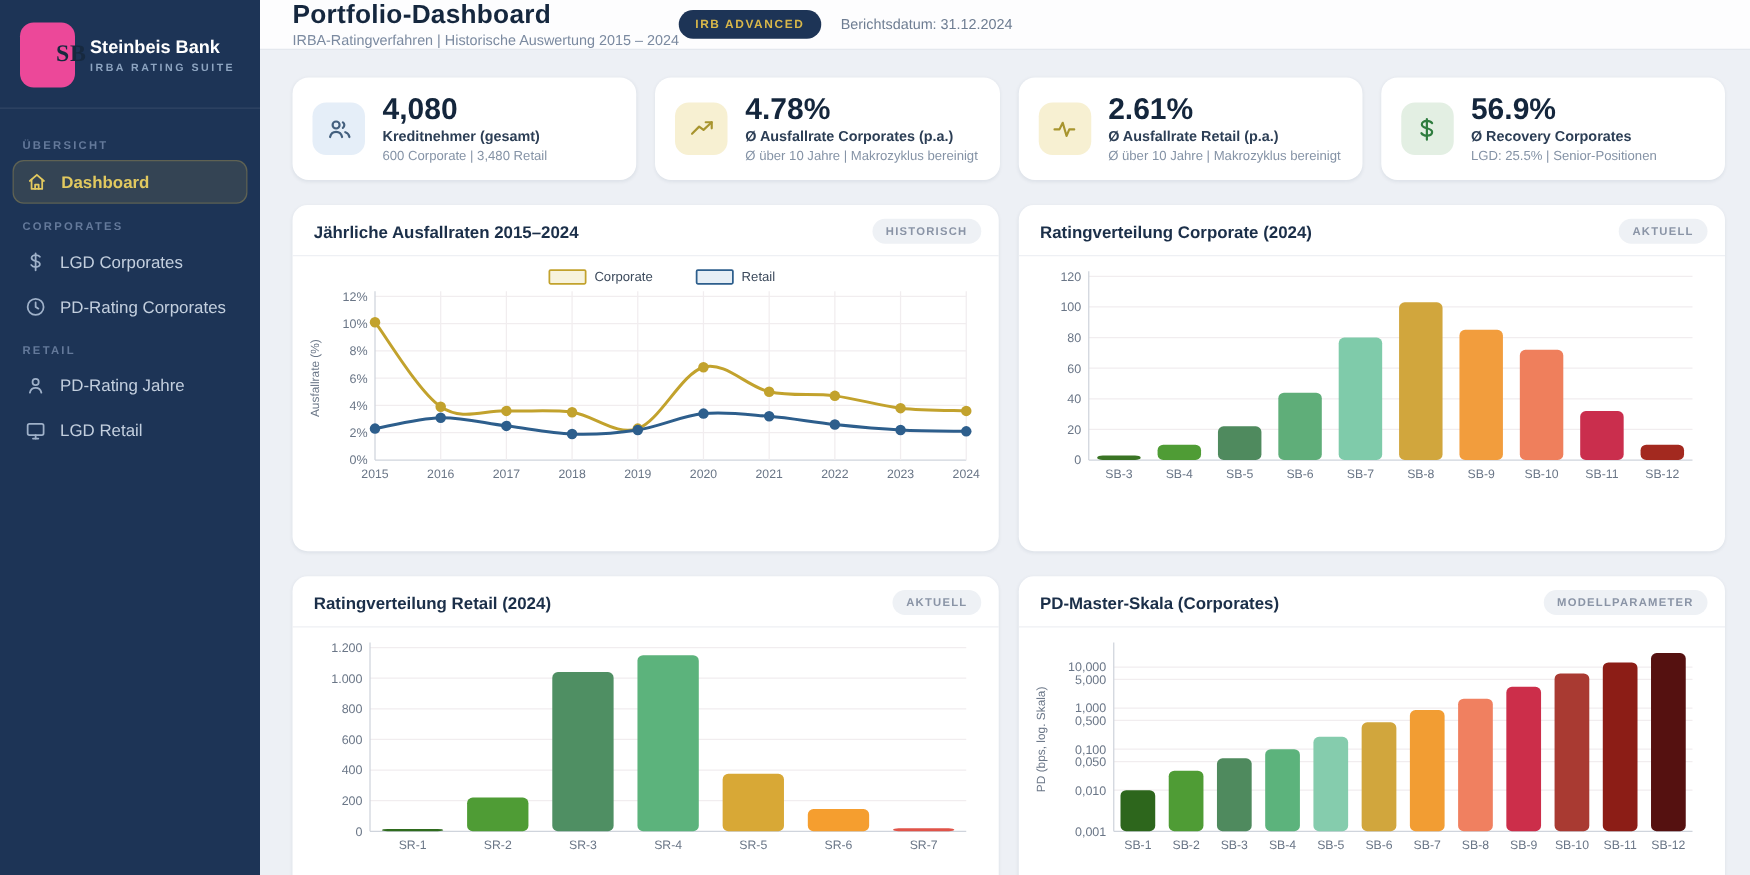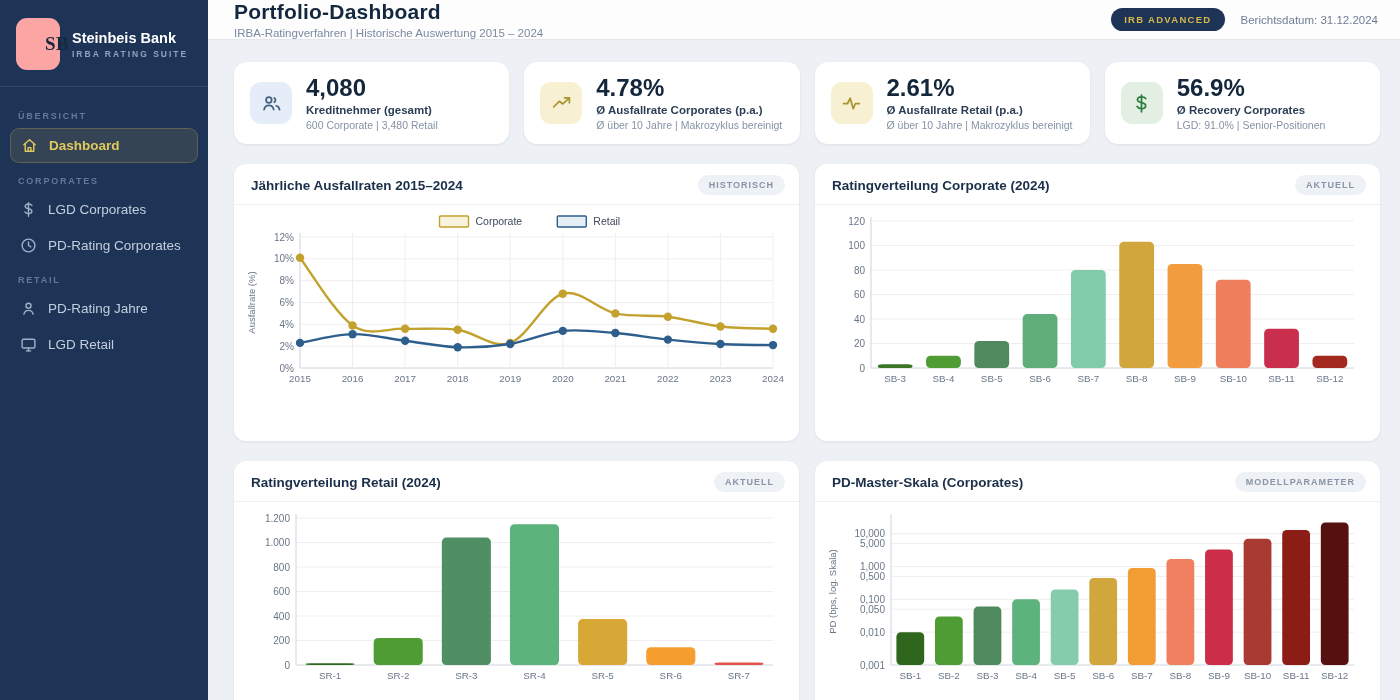--- a/index.html
+++ b/index.html
@@ -2,34 +2,34 @@
 <html><head>
 <meta charset="utf-8">
 <style>
   * { margin:0; padding:0; box-sizing:border-box; }
   html,body { width:1400px; height:700px; overflow:hidden; }
   body { font-family:"Liberation Sans", sans-serif; background:#edf0f5; display:flex; }
 
   
   .sidebar { width:208px; min-width:208px; height:700px; background:#1d3456; color:#c3cfde; display:flex; flex-direction:column; }
   .brand { display:flex; align-items:center; gap:12px; padding:18px 16px 16px 16px; border-bottom:1px solid rgba(255,255,255,.09); }
-  .logo { width:44px; height:52px; background:#fca5a5; border-radius:11px; display:flex; align-items:center; justify-content:center;
+  .logo { width:44px; height:52px; background:#ec4899; border-radius:11px; display:flex; align-items:center; justify-content:center;
           font-family:"Liberation Serif", serif; font-weight:bold; font-size:19px; color:#17293f; letter-spacing:.5px;padding-left:38px; }
   .brand-name { font-size:14.5px; font-weight:bold; color:#fff; margin-bottom:3px; }
   .brand-sub { font-size:8.5px; letter-spacing:2px; color:#8da4c0; font-weight:bold; }
   .nav { padding:14px 10px; }
   .nav-section { font-size:9px; letter-spacing:1.8px; color:#64799a; font-weight:bold; padding:10px 8px 7px 8px; }
   .nav-item { display:flex; align-items:center; gap:11px; padding:8px 10px; border-radius:9px; font-size:13.5px; color:#c3cfde; cursor:pointer; margin-bottom:3px; }
   .nav-item svg { width:17px; height:17px; stroke:#9fb1c9; stroke-width:2; fill:none; stroke-linecap:round; stroke-linejoin:round; flex:0 0 auto; }
   .nav-item.active { background:rgba(210,180,80,.13); border:1px solid rgba(210,180,80,.28); color:#e2c95f; font-weight:bold; }
   .nav-item.active svg { stroke:#e2c95f; }
 
   
   .main { flex:1; display:flex; flex-direction:column; }
-  .topbar { height:63px; background:#fdfdfe; border-bottom:1px solid #e4e8ee; display:flex; align-items:center; justify-content:space-between; padding:0 22px 0 26px; }
+  .topbar { height:63px; background:#fdfdfe; border-bottom:1px solid #e4e8ee; display:flex; align-items:center; padding:0 22px 0 26px; }
   .page-title { font-size:21px; font-weight:bold; color:#15273e; letter-spacing:.2px; }
   .page-sub { font-size:11.5px; color:#7b8aa0; margin-top:3px; }
   .topbar-right { display:flex; align-items:center; gap:16px; }
   .irb-badge { background:#1d3456; color:#d9b84a; font-size:9.5px; font-weight:bold; letter-spacing:1.3px; padding:6px 13px; border-radius:14px; }
   .report-date { font-size:11.5px; color:#6e7d92; }
 
   .content { flex:1; padding:22px 20px 14px 26px; display:flex; flex-direction:column; gap:20px; }
 
   
   .kpi-row { display:grid; grid-template-columns:repeat(4,1fr); gap:15px; }
@@ -161,21 +161,21 @@
       <div class="kpi-card">
         <div class="kpi-icon" style="background: rgb(227, 239, 227);">
           <svg viewBox="0 0 24 24" style="stroke: rgb(47, 125, 63);">
               <path d="M12 2.5v19"></path>
               <path d="M16.8 6.3c-.9-1.3-2.6-2-4.8-2-2.6 0-4.6 1.3-4.6 3.3 0 4.4 9.4 2.4 9.4 6.9 0 2-2 3.3-4.8 3.3-2.3 0-4.1-.9-5-2.4"></path>
             </svg>
         </div>
         <div>
           <div class="kpi-value">56.9%</div>
           <div class="kpi-label">Ø Recovery Corporates</div>
-          <div class="kpi-sub">LGD: 91.0% | Senior-Positionen</div>
+          <div class="kpi-sub">LGD: 25.5% | Senior-Positionen</div>
         </div>
       </div>
     </div>
 
     <div class="chart-grid">
       <section class="panel">
         <div class="panel-head">
           <span class="panel-title">Jährliche Ausfallraten 2015–2024</span>
           <span class="panel-badge">HISTORISCH</span>
         </div>

